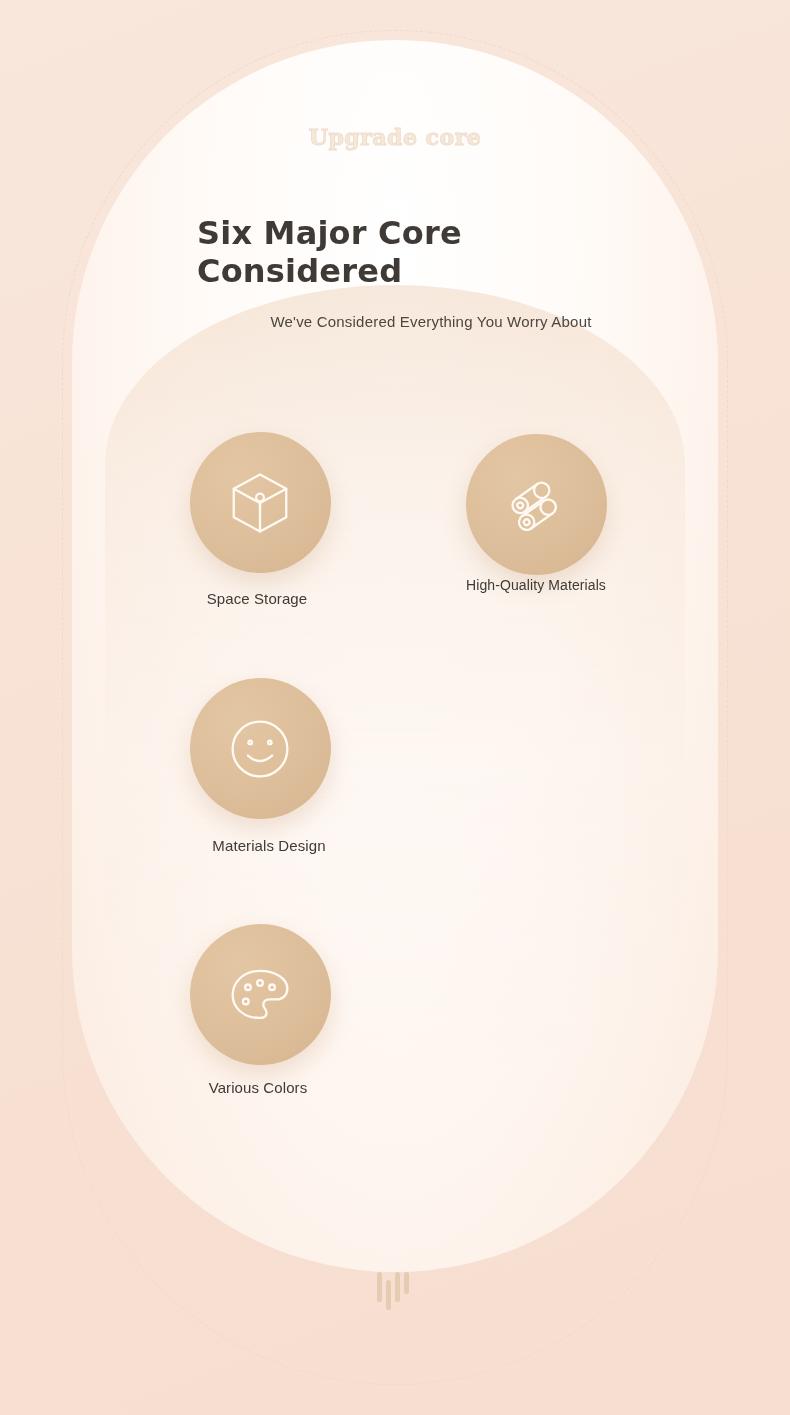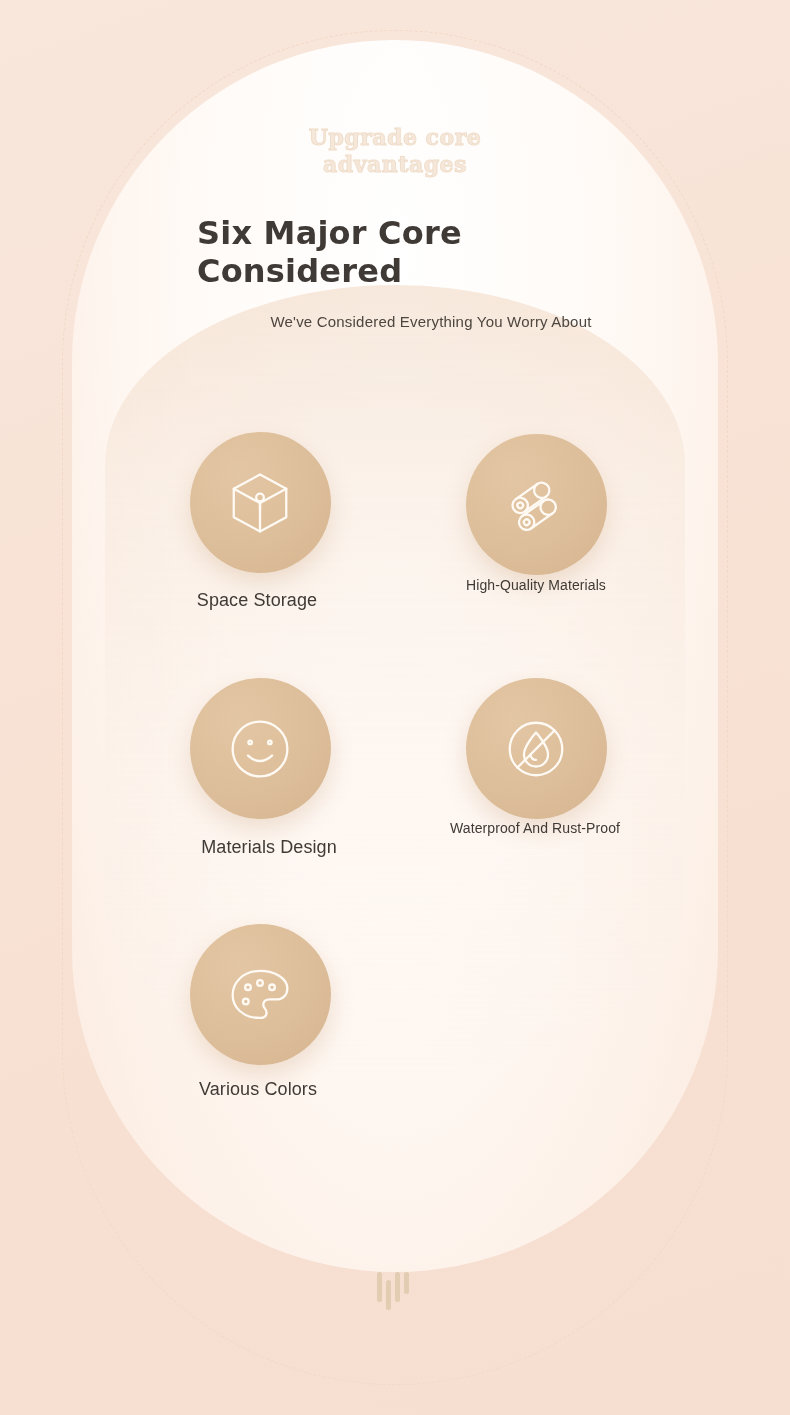--- a/index.html
+++ b/index.html
@@ -149,21 +149,21 @@
   .feature-circle svg * {
     stroke: #fffaf4;
     stroke-width: 2.1;
     fill: none;
     stroke-linecap: round;
     stroke-linejoin: round;
   }
 
   .feature-label {
     margin-top: 14px;
-    font-size: 18px;
+    font-size: 15px;
     color: #3f3a35;
     letter-spacing: 0.1px;
     white-space: nowrap;
   }
   .feature.small .feature-label { font-size: 14px; margin-top: 6px; }
 
   
   .f-1 .feature-label { transform: translate(-3px, 3px); }
   .f-2 { top: 2px; }
   .f-2 .feature-label { transform: translate(0px, -4px); }
@@ -189,21 +189,20 @@
 <div id="poster">
 
   <div class="dashed-capsule"></div>
   <div class="white-capsule"></div>
   <div class="inner-panel"></div>
 
   <div class="content">
 
     <div class="deco-heading">
       <span>Upgrade core</span>
-      <span>advantages</span>
     </div>
 
     <div class="main-title">Six Major Core Considered</div>
 
     <div class="subtitle">We've Considered Everything You Worry About</div>
 
     <div class="features">
 
       <div class="feature-row">
         <div class="feature col-left f-1">
@@ -246,31 +245,20 @@
             <svg viewBox="0 0 64 64">
               <circle cx="32" cy="32" r="25"></circle>
               <circle cx="23" cy="26" r="1.6"></circle>
               <circle cx="41" cy="26" r="1.6"></circle>
               <path d="M21 38 Q32 48 43 38"></path>
             </svg>
           </div>
           <div class="feature-label">Materials Design</div>
         </div>
 
-        <div class="feature col-right f-4 small">
-          <div class="feature-circle">
-            <svg viewBox="0 0 64 64">
-              <circle cx="32" cy="32" r="24"></circle>
-              <path d="M32 17 C32 17 21 29 21 37 a11 11 0 0 0 22 0 C43 29 32 17 32 17 Z"></path>
-              <path d="M27 37 a5 5 0 0 0 5 5"></path>
-              <path d="M15 49 L49 15"></path>
-            </svg>
-          </div>
-          <div class="feature-label">Waterproof And Rust-Proof</div>
-        </div>
       </div>
 
       <div class="feature-row">
         <div class="feature col-left f-5">
           <div class="feature-circle">
             <svg viewBox="0 0 64 64">
               <path d="M32 10 C16 10 7 21 7 32 c0 11 9 21 25 21 4 0 6-2 6-5 0-3-3-4-3-7 0-3 2-5 6-5 h6 c6 0 10-4 10-10 C57 17 46 10 32 10 Z"></path>
               <circle cx="21" cy="25" r="2.6"></circle>
               <circle cx="32" cy="21" r="2.6"></circle>
               <circle cx="43" cy="25" r="2.6"></circle>

